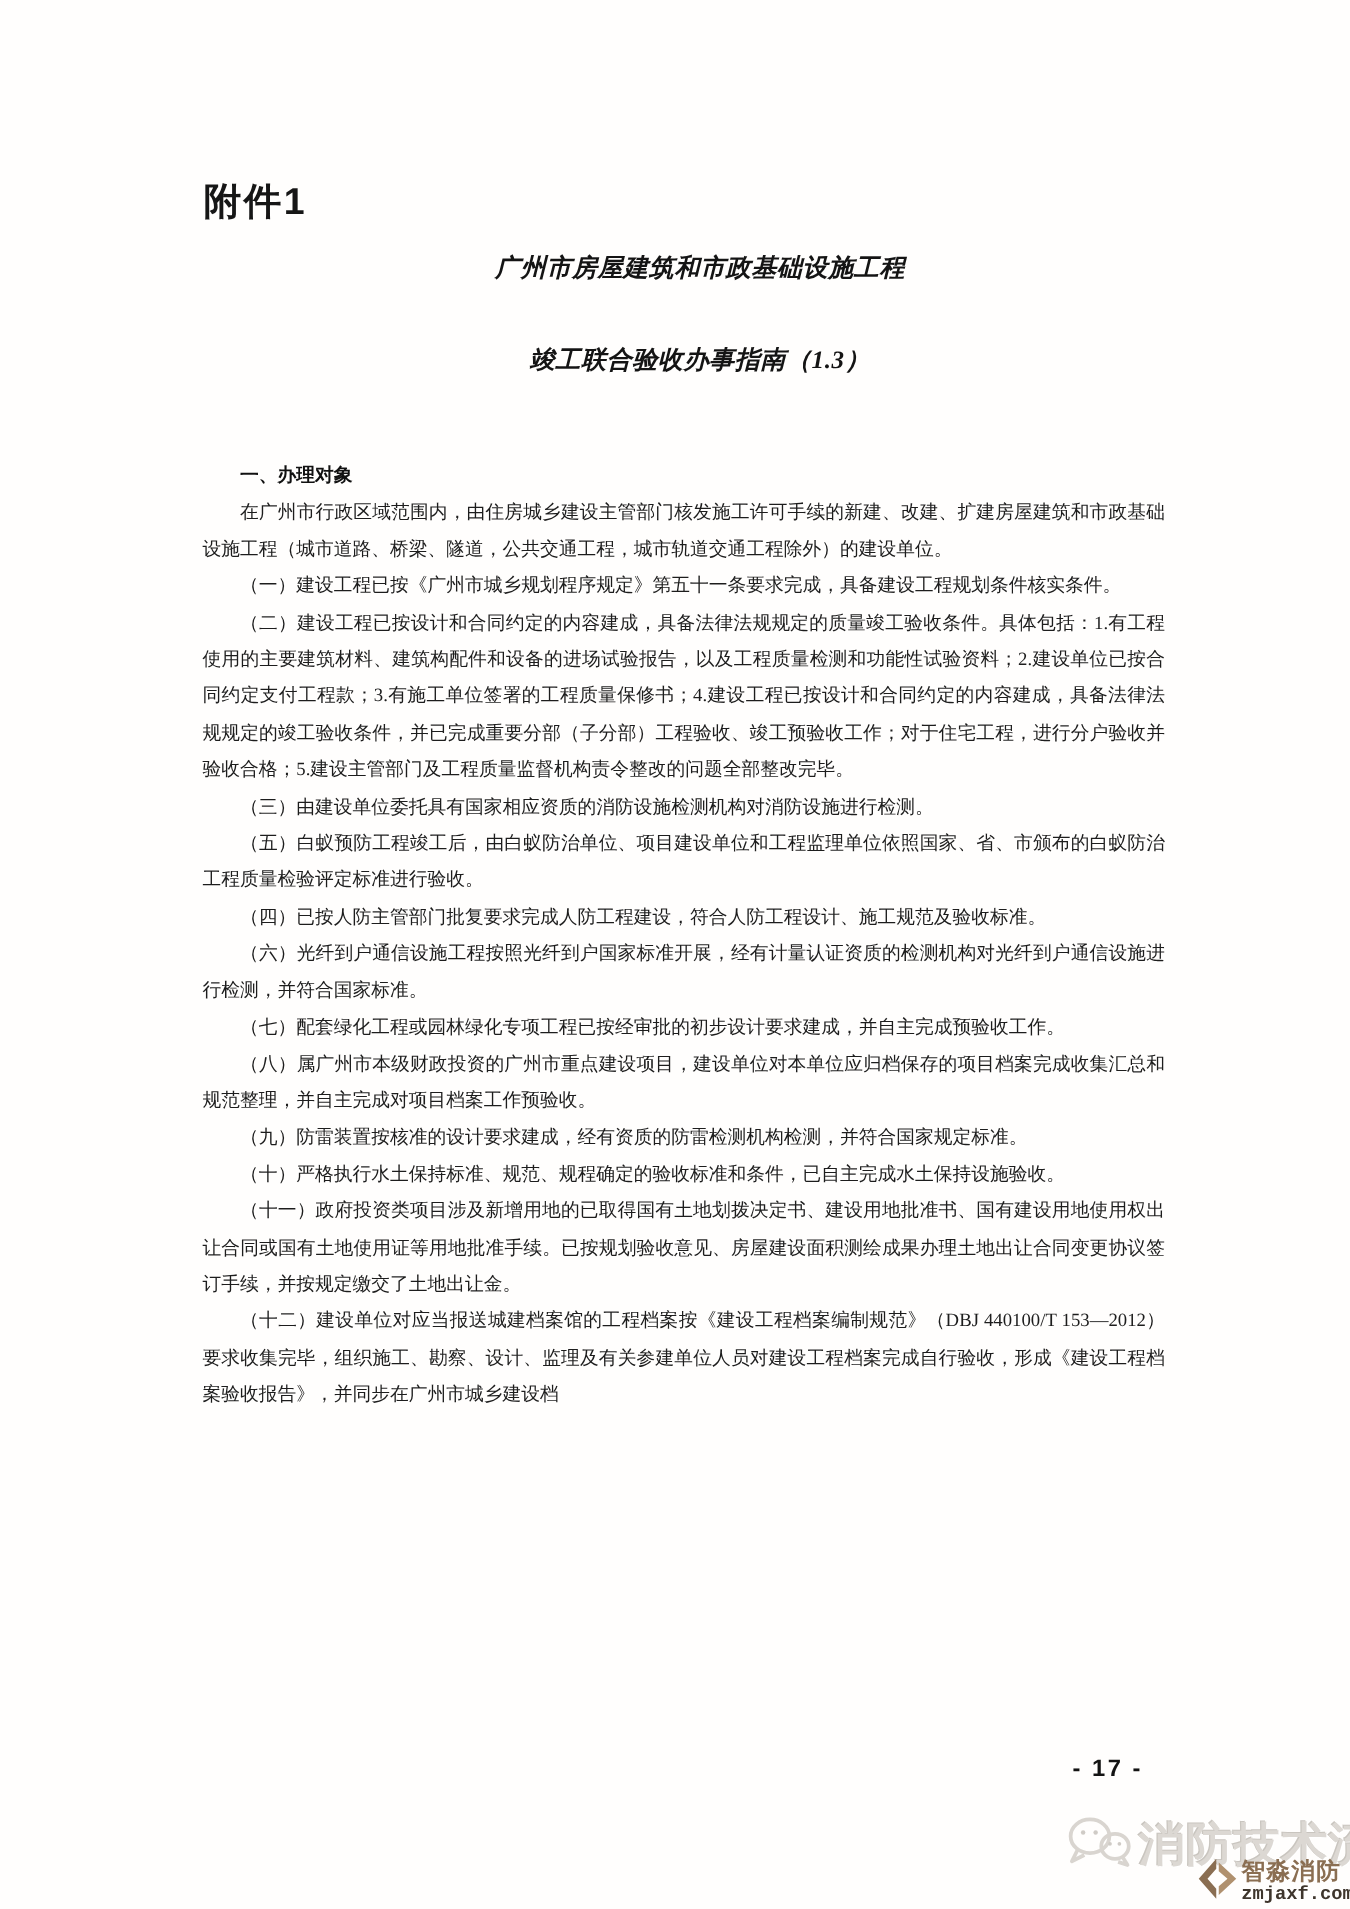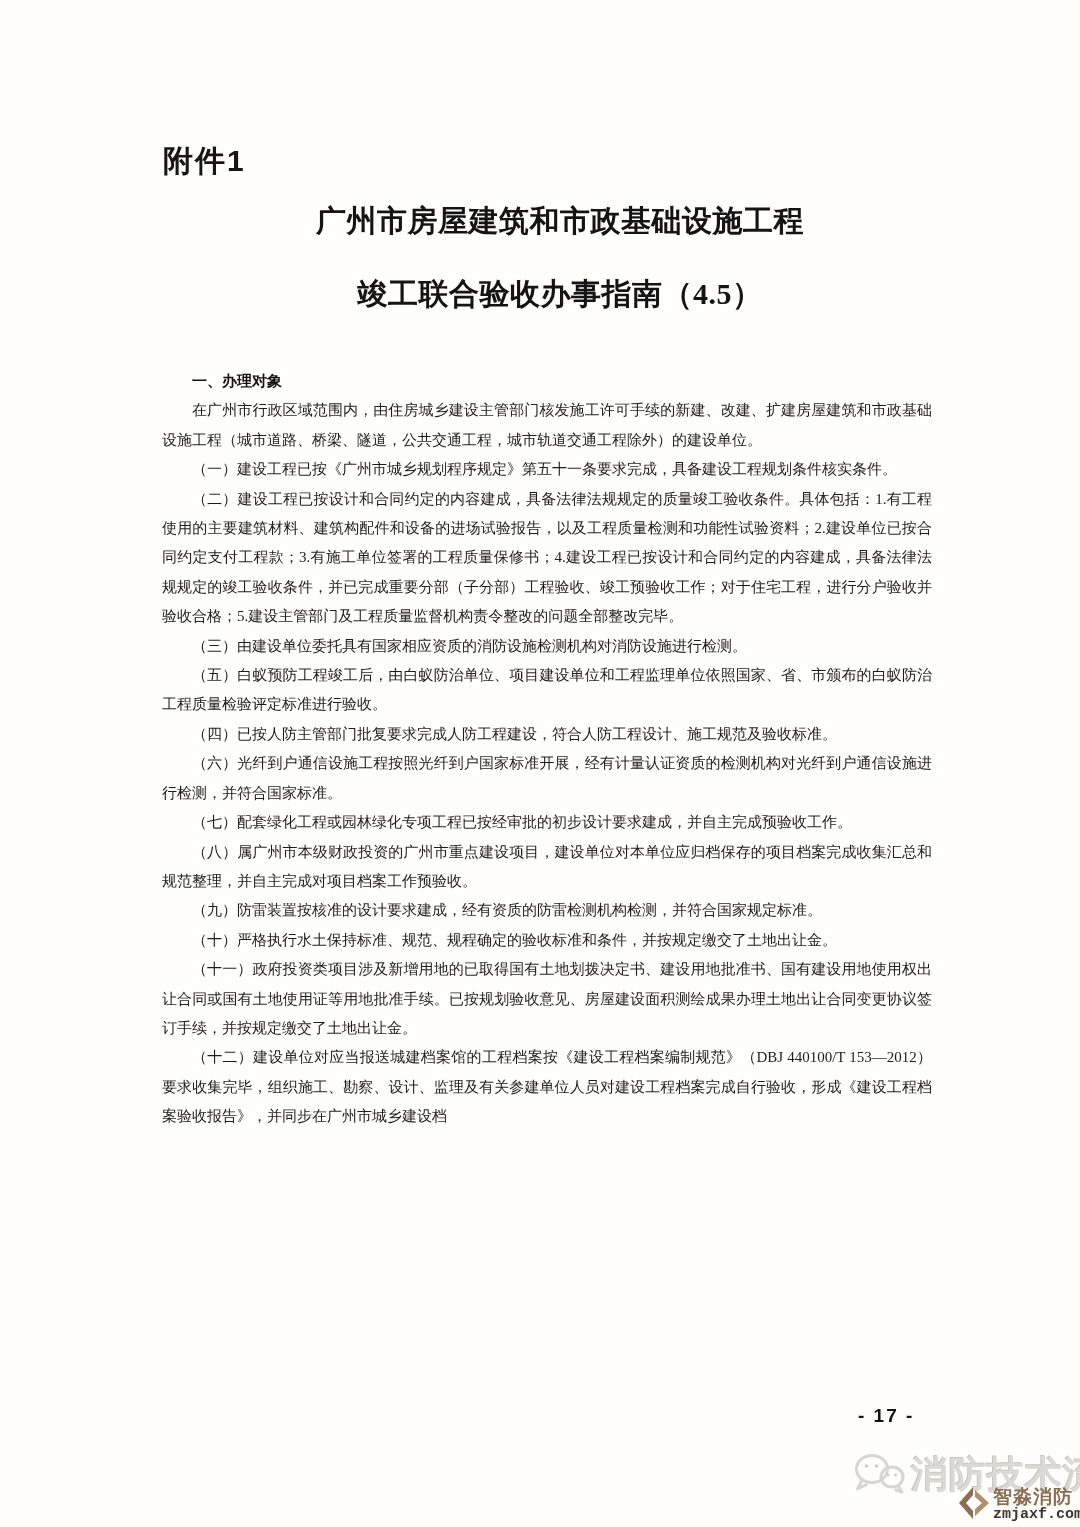--- a/index.html
+++ b/index.html
@@ -29,24 +29,25 @@
     font-size: 30px;
     color: #161616;
     letter-spacing: 2px;
   }
   .title-line {
     position: absolute;
     left: 160px;
     width: 800px;
     text-align: center;
     font-weight: bold;
-    font-size: 30px;
+    font-size: 20px;
     color: #141414;
     letter-spacing: 0.5px;
     margin: 0;
+    font-style: italic;
   }
   .title-1 { top: 201px; }
   .title-2 { top: 274px; }
   .body-text {
     position: absolute;
     left: 162px;
     top: 367px;
     width: 770px;
     font-size: 15px;
     line-height: 29.4px;
@@ -119,35 +120,35 @@
 </style>
 </head>
 <body>
 
 <div class="page">
 
   <div class="attachment">附件1</div>
 
   <div class="title-line title-1">广州市房屋建筑和市政基础设施工程</div>
 
-  <div class="title-line title-2">竣工联合验收办事指南（4.5）</div>
+  <div class="title-line title-2">竣工联合验收办事指南（1.3）</div>
 
   <div class="body-text">
       <p class="heading">一、办理对象</p>
       <p class="para">在广州市行政区域范围内，由住房城乡建设主管部门核发施工许可手续的新建、改建、扩建房屋建筑和市政基础设施工程（城市道路、桥梁、隧道，公共交通工程，城市轨道交通工程除外）的建设单位。</p>
       <p class="para">（一）建设工程已按《广州市城乡规划程序规定》第五十一条要求完成，具备建设工程规划条件核实条件。</p>
       <p class="para">（二）建设工程已按设计和合同约定的内容建成，具备法律法规规定的质量竣工验收条件。具体包括：1.有工程使用的主要建筑材料、建筑构配件和设备的进场试验报告，以及工程质量检测和功能性试验资料；2.建设单位已按合同约定支付工程款；3.有施工单位签署的工程质量保修书；4.建设工程已按设计和合同约定的内容建成，具备法律法规规定的竣工验收条件，并已完成重要分部（子分部）工程验收、竣工预验收工作；对于住宅工程，进行分户验收并验收合格；5.建设主管部门及工程质量监督机构责令整改的问题全部整改完毕。</p>
       <p class="para">（三）由建设单位委托具有国家相应资质的消防设施检测机构对消防设施进行检测。</p>
       <p class="para">（五）白蚁预防工程竣工后，由白蚁防治单位、项目建设单位和工程监理单位依照国家、省、市颁布的白蚁防治工程质量检验评定标准进行验收。</p>
       <p class="para">（四）已按人防主管部门批复要求完成人防工程建设，符合人防工程设计、施工规范及验收标准。</p>
       <p class="para">（六）光纤到户通信设施工程按照光纤到户国家标准开展，经有计量认证资质的检测机构对光纤到户通信设施进行检测，并符合国家标准。</p>
       <p class="para">（七）配套绿化工程或园林绿化专项工程已按经审批的初步设计要求建成，并自主完成预验收工作。</p>
       <p class="para">（八）属广州市本级财政投资的广州市重点建设项目，建设单位对本单位应归档保存的项目档案完成收集汇总和规范整理，并自主完成对项目档案工作预验收。</p>
       <p class="para">（九）防雷装置按核准的设计要求建成，经有资质的防雷检测机构检测，并符合国家规定标准。</p>
-      <p class="para">（十）严格执行水土保持标准、规范、规程确定的验收标准和条件，并按规定缴交了土地出让金。</p>
+      <p class="para">（十）严格执行水土保持标准、规范、规程确定的验收标准和条件，已自主完成水土保持设施验收。</p>
       <p class="para">（十一）政府投资类项目涉及新增用地的已取得国有土地划拨决定书、建设用地批准书、国有建设用地使用权出让合同或国有土地使用证等用地批准手续。已按规划验收意见、房屋建设面积测绘成果办理土地出让合同变更协议签订手续，并按规定缴交了土地出让金。</p>
       <p class="para">（十二）建设单位对应当报送城建档案馆的工程档案按《建设工程档案编制规范》（DBJ 440100/T 153—2012）要求收集完毕，组织施工、勘察、设计、监理及有关参建单位人员对建设工程档案完成自行验收，形成《建设工程档案验收报告》，并同步在广州市城乡建设档</p>
     </div>
 
   <div class="page-number">- 17 -</div>
 
   <div class="watermark">
     <span>
       <svg width="54" height="46" viewBox="0 0 54 46" aria-hidden="true">
         <ellipse cx="20" cy="19" rx="15.5" ry="13.5" fill="none" stroke="#d9d5d0" stroke-width="3"></ellipse>

